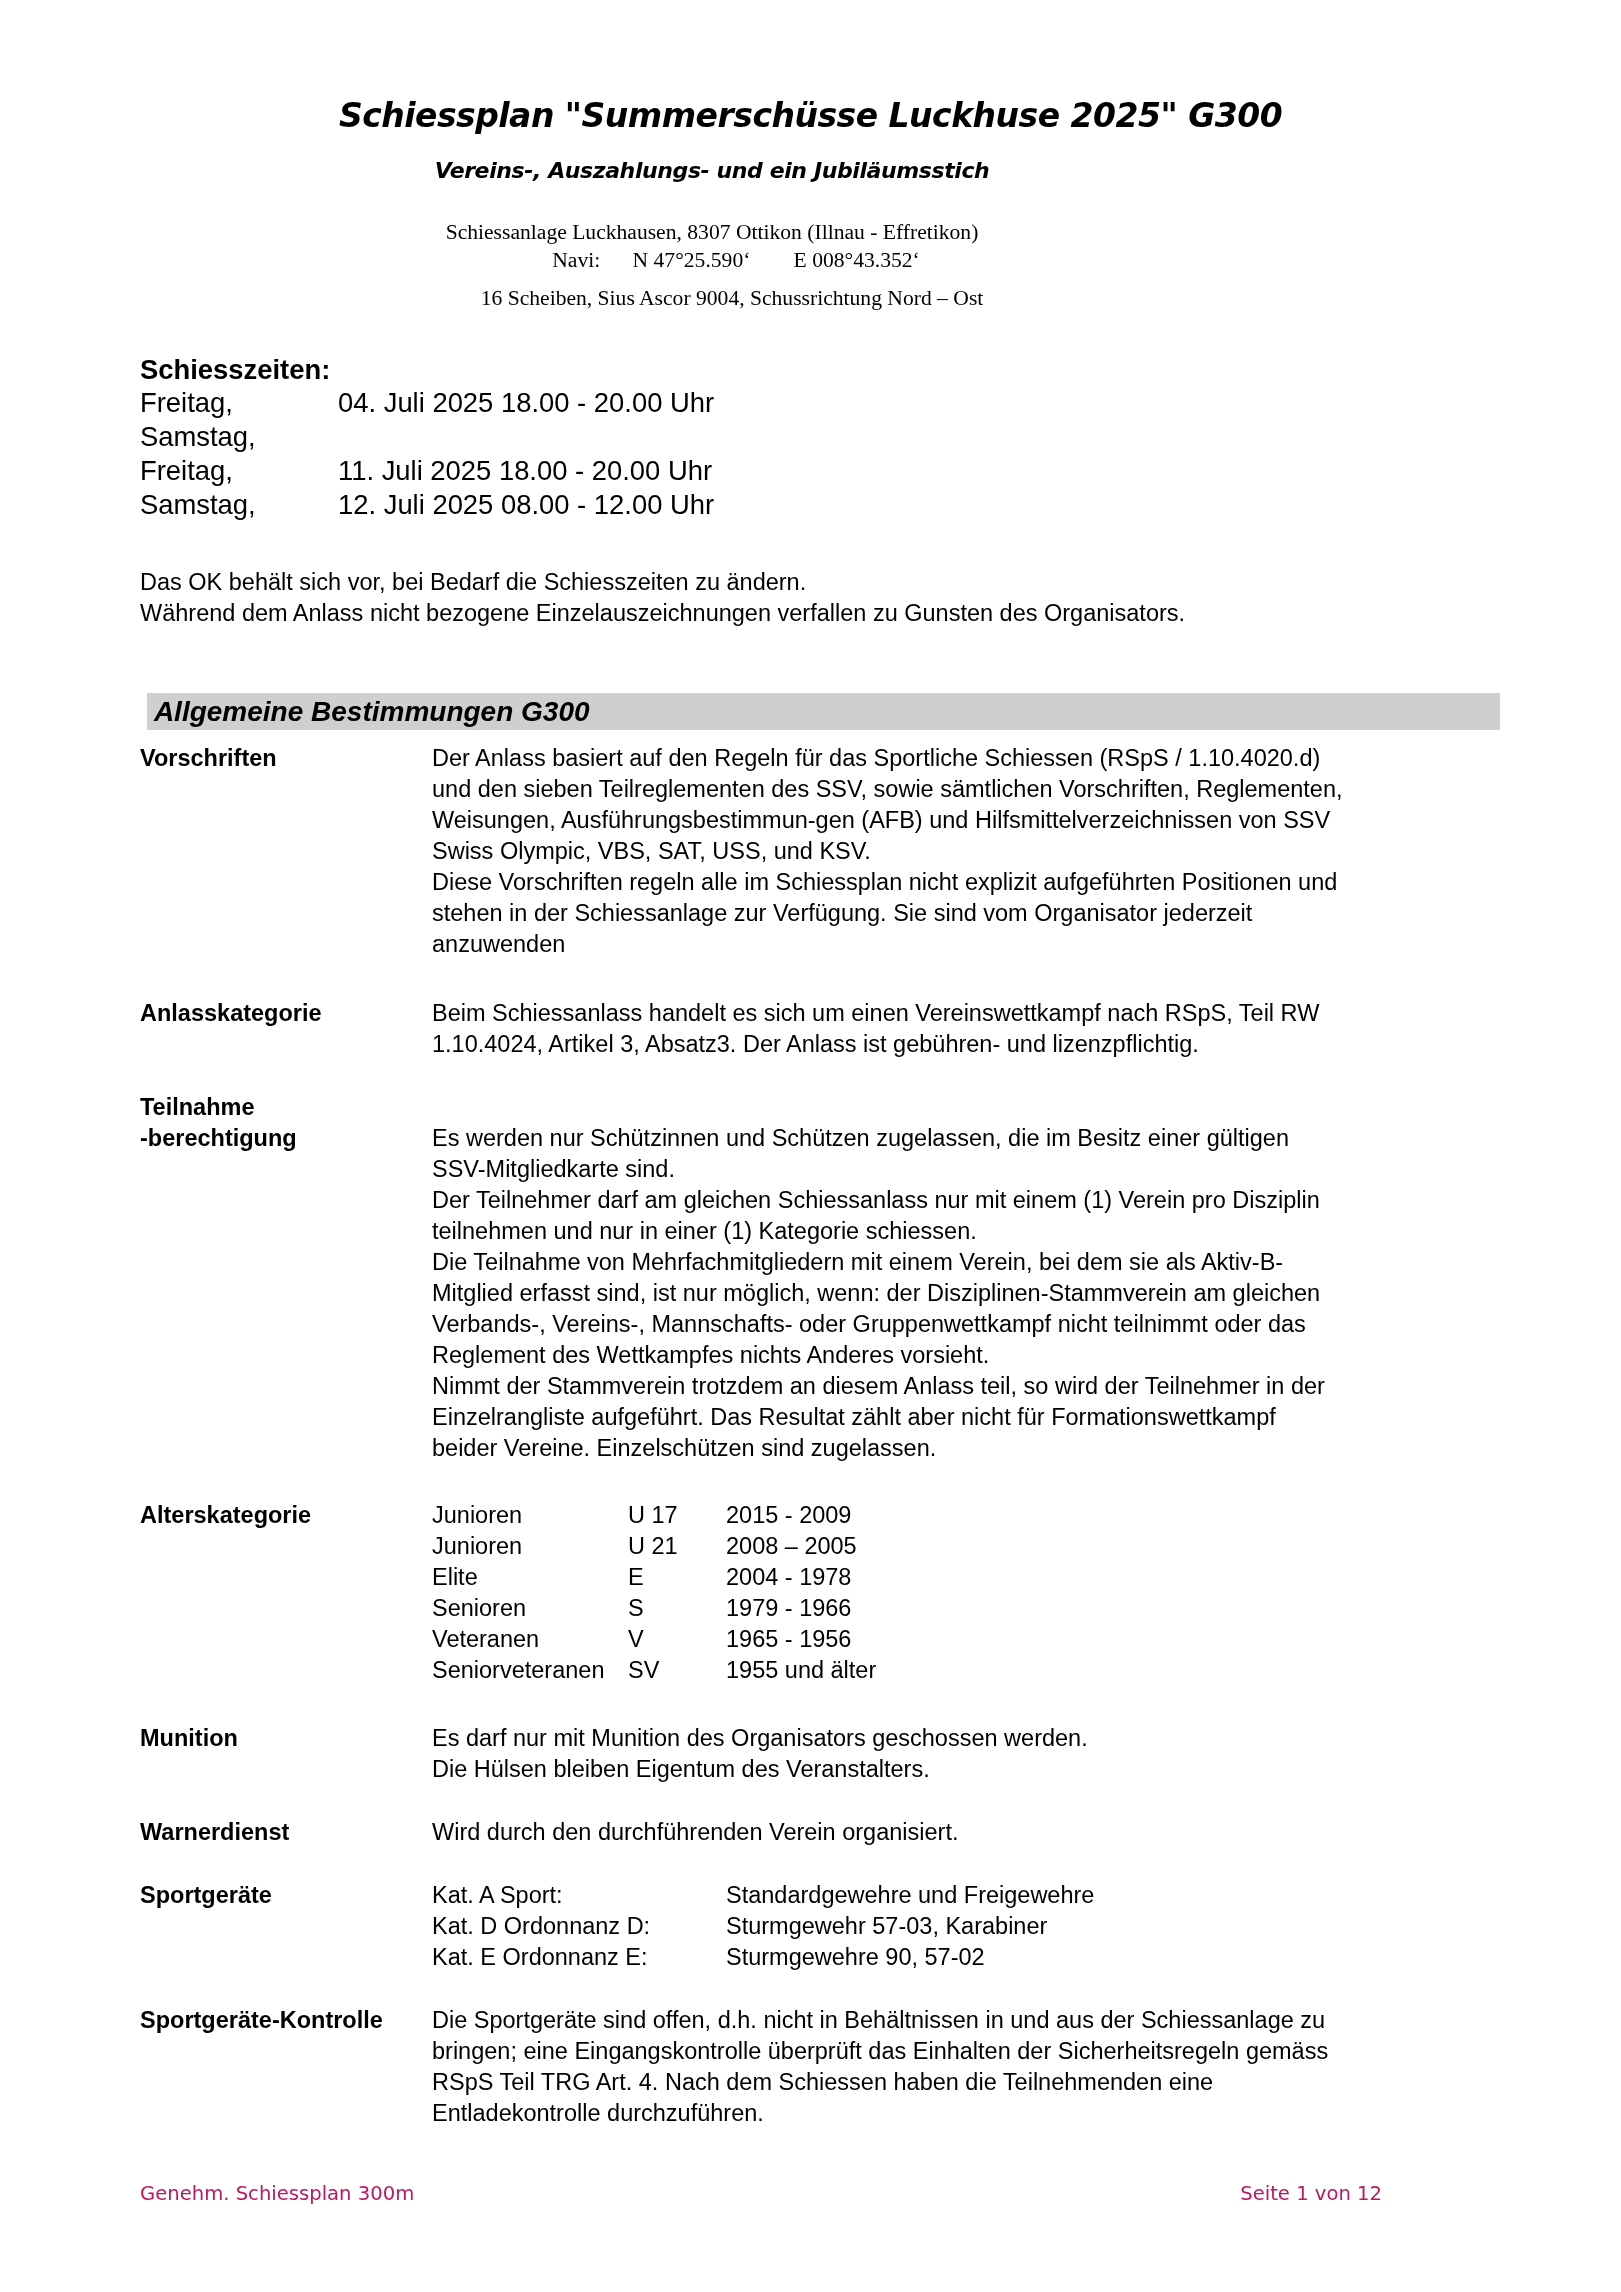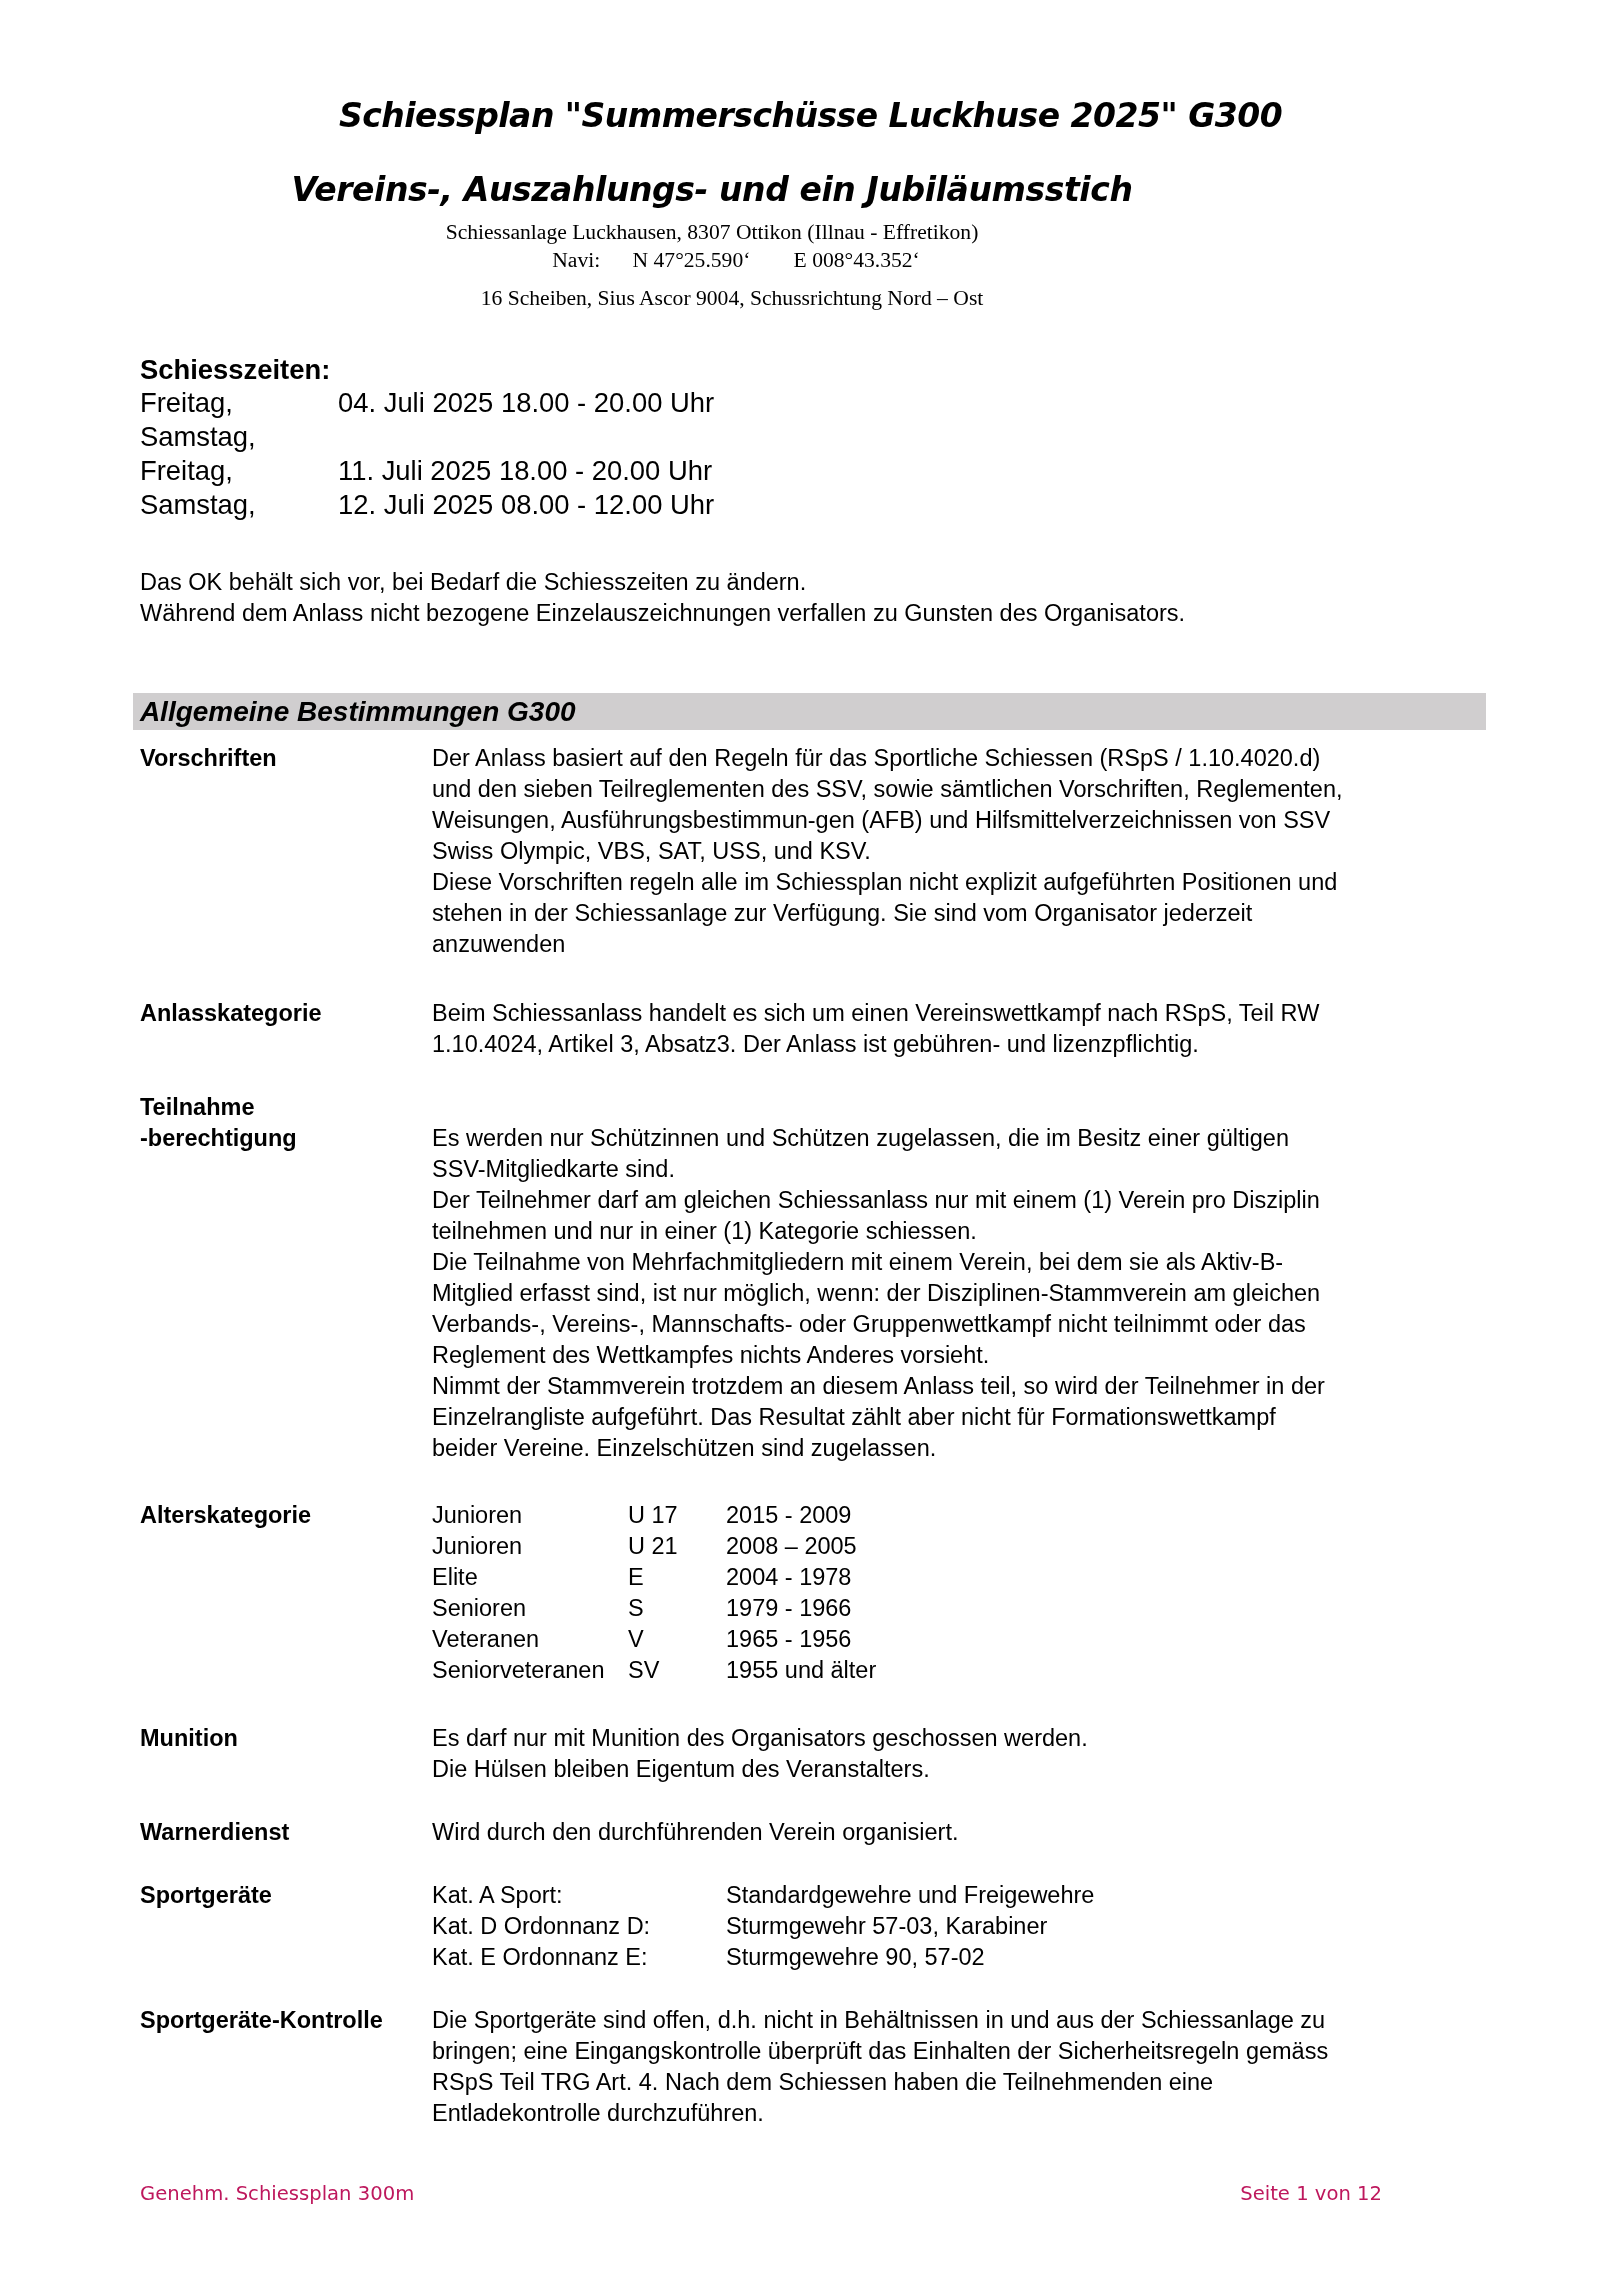--- a/index.html
+++ b/index.html
@@ -5,42 +5,42 @@
     html, body { margin: 0; padding: 0; background: #ffffff; }
     body { width: 1621px; height: 2293px; position: relative; overflow: hidden; color: #000; }
     .page { position: absolute; left: 0; top: 0; width: 1621px; height: 2293px; }
 
     .title {
       position: absolute; left: 0; width: 1621px; top: 96px; text-align: center;
       font-family: "DejaVu Sans", sans-serif; font-weight: bold; font-style: italic;
       font-size: 33px; letter-spacing: -0.5px; white-space: nowrap;
     }
     .subtitle {
-      position: absolute; left: 0; width: 1424px; top: 170px; text-align: center;
+      position: absolute; left: 0; width: 1424px; top: 158px; text-align: center;
       font-family: "DejaVu Sans", sans-serif; font-weight: bold; font-style: italic;
-      font-size: 33px; letter-spacing: -0.4px; white-space: nowrap;
+      font-size: 22px; letter-spacing: -0.4px; white-space: nowrap;
     }
     .venue {
       position: absolute; left: 0; width: 1424px; text-align: center;
       font-family: "Liberation Serif", serif; font-size: 21.6px; white-space: pre;
     }
     .venue.l1 { top: 220px; }
     .venue.l2 { top: 248px; padding-left: 24px; }
     .venue.l3 { top: 286px; margin-left: 20px; }
 
     .times { position: absolute; left: 140px; top: 353px; font-family: "Liberation Sans", sans-serif; font-size: 27.4px; }
     .times .head { font-weight: bold; height: 33px; line-height: 33px; }
     .times .row { display: flex; height: 34px; line-height: 34px; white-space: nowrap; }
     .times .day { width: 198px; }
 
     .notes { position: absolute; left: 140px; top: 567px; font-family: "Liberation Sans", sans-serif; font-size: 23.5px; }
     .notes div { height: 31px; line-height: 31px; white-space: nowrap; }
 
     .section-bar {
-      position: absolute; left: 133px; top: 693px; width: 1353px; height: 37px;
+      position: absolute; left: 147px; top: 693px; width: 1353px; height: 37px;
       background: #d0cecf;
     }
     .section-bar span {
       position: absolute; left: 6.9px; top: 0; line-height: 37px;
       font-family: "Liberation Sans", sans-serif; font-weight: bold; font-style: italic; font-size: 28px;
       white-space: nowrap;
     }
 
     .entry { position: absolute; left: 140px; font-family: "Liberation Sans", sans-serif; font-size: 23.5px; }
     .entry .label { position: absolute; left: 0; top: 0; font-weight: bold; white-space: nowrap; line-height: 31px; }

